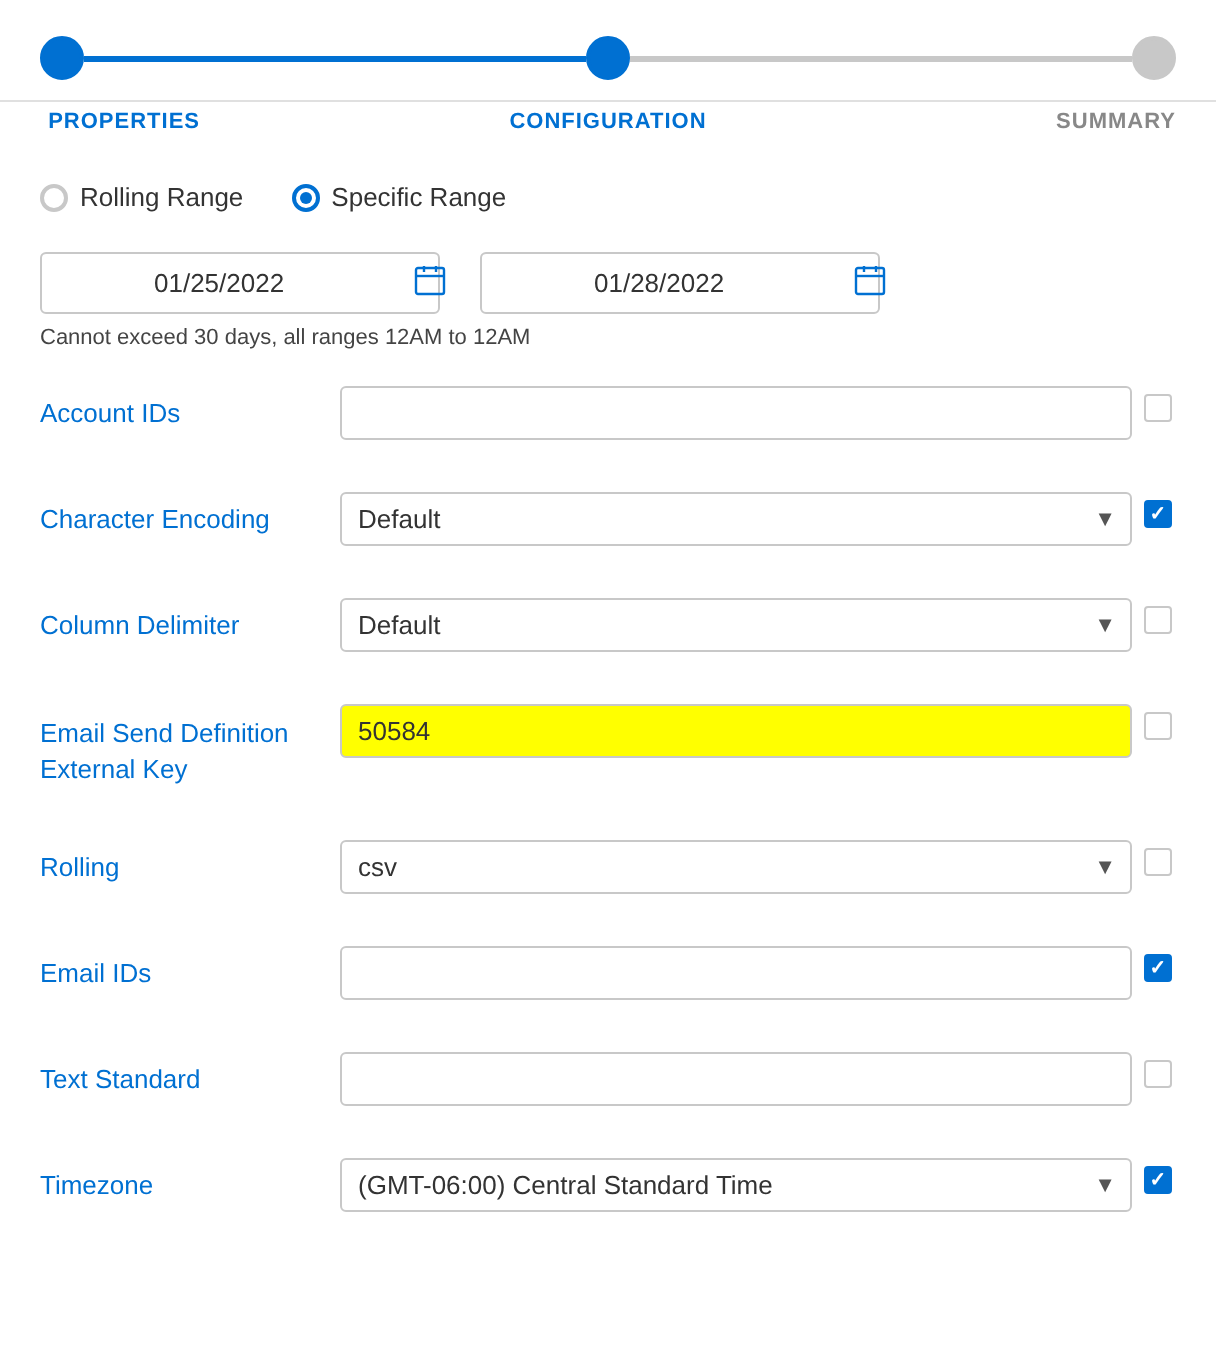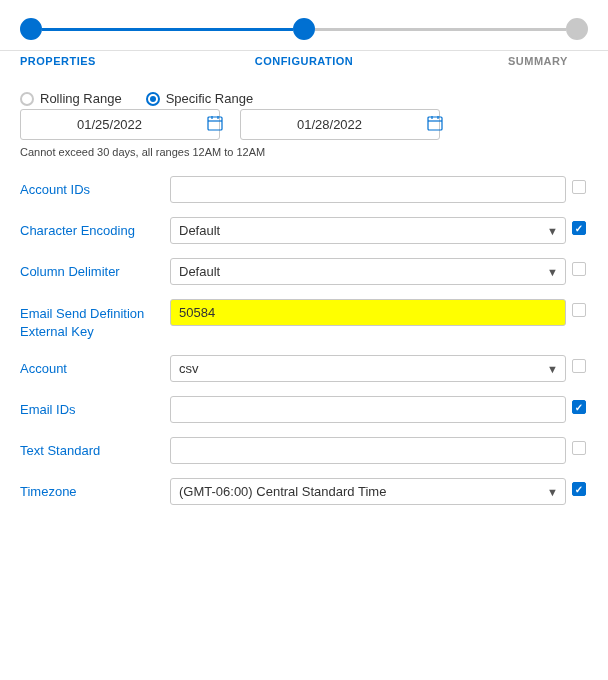--- a/index.html
+++ b/index.html
@@ -75,33 +75,33 @@
       letter-spacing: 0.5px;
       color: #0070d2;
       text-align: center;
     }
     .step-label.inactive {
       color: #888;
     }
     .step-label-wrap {
       display: flex;
       flex-direction: column;
-      align-items: flex-start;
+      align-items: flex-end;
       min-width: 80px;
     }
     
     .content {
       padding: 16px 20px 20px 20px;
     }
     
     .radio-group {
       display: flex;
       align-items: center;
       gap: 24px;
-      margin-bottom: 3px;
+      margin-bottom: 20px;
     }
     .radio-item {
       display: flex;
       align-items: center;
       gap: 6px;
       cursor: pointer;
     }
     .radio-circle {
       width: 14px;
       height: 14px;
@@ -158,21 +158,21 @@
     }
     .date-hint {
       font-size: 11px;
       color: #444;
       margin-bottom: 18px;
     }
     
     .form-row {
       display: flex;
       align-items: flex-start;
-      margin-bottom: 14px;
+      margin-bottom: 26px;
     }
     .form-label {
       width: 150px;
       min-width: 150px;
       font-size: 13px;
       color: #0070d2;
       padding-top: 6px;
       padding-right: 10px;
     }
     .form-label.email-label {
@@ -375,21 +375,21 @@
       </span>
       <div class="form-control">
         <input class="text-input highlighted" type="text" value="50584" style="">
       </div>
       <div style="width:22px; display:flex; align-items:center; justify-content:center; padding-left:4px; padding-top:4px;">
         <div class="checkbox-empty"></div>
       </div>
     </div>
 
     <div class="form-row" style="position:relative;">
-      <span class="form-label">Account</span>
+      <span class="form-label">Rolling</span>
       <div class="form-control">
         <div class="select-wrap">
           <select>
             <option>csv</option>
             <option>tsv</option>
             <option>xlsx</option>
           </select>
           <span class="select-arrow">▼</span>
         </div>
       </div>

